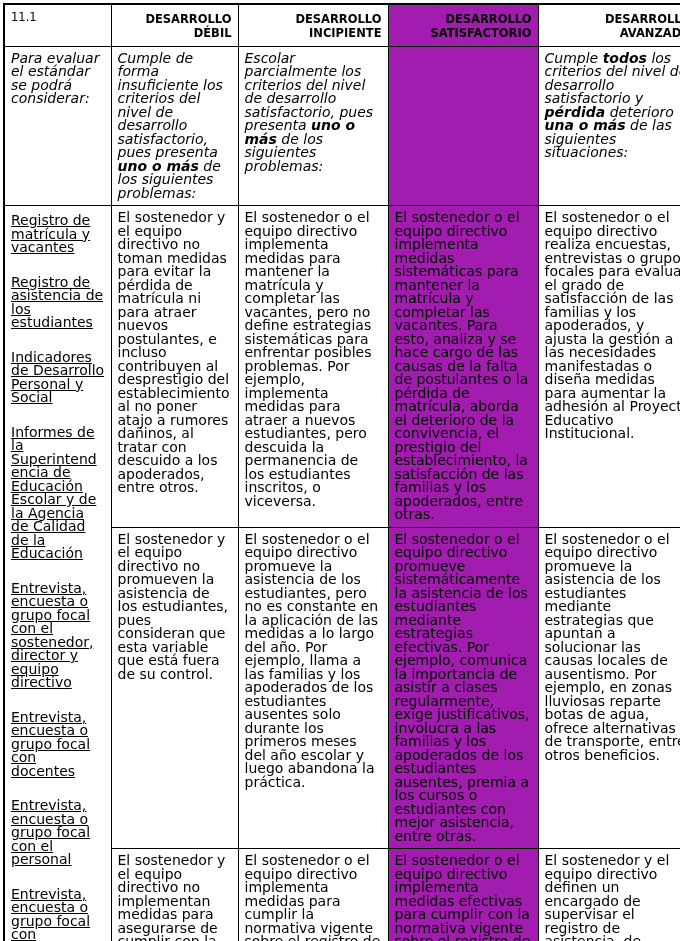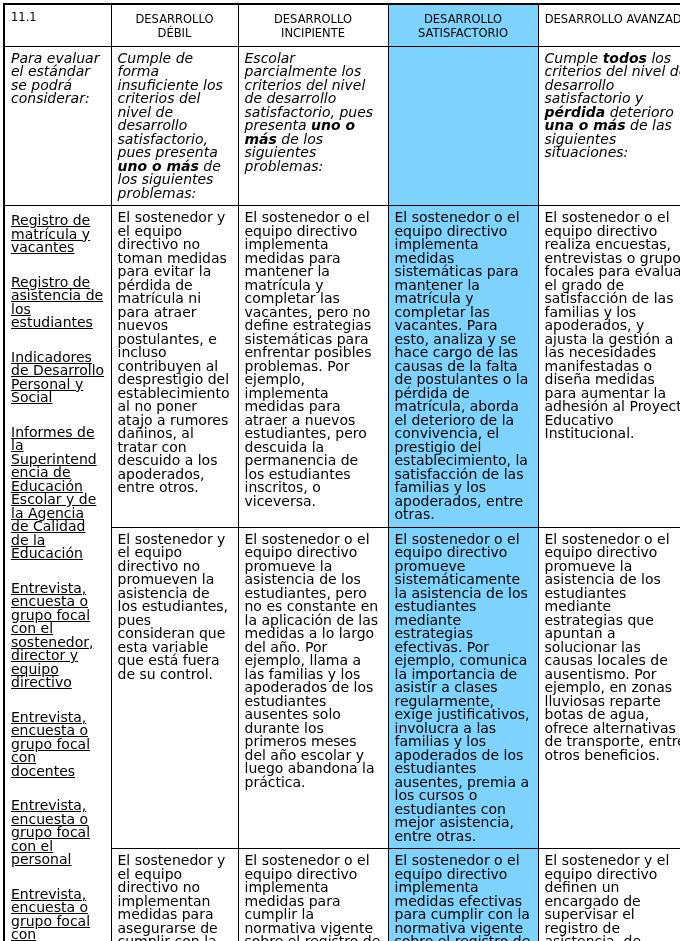--- a/index.html
+++ b/index.html
@@ -30,27 +30,27 @@
     overflow: hidden;
     word-wrap: break-word;
   }
   col.c1 { width: 107px; }
   col.c2 { width: 127px; }
   col.c3 { width: 150px; }
   col.c4 { width: 150px; }
   col.c5 { width: 160px; }
 
   tr.header-row td { height: 42px; font-size: 11.5px; }
-  td.level-header { text-align: center; padding-top: 8px; }
+  td.level-header { text-align: right; padding-top: 8px; font-weight: bold; }
   td.code-cell { text-align: left; padding-top: 6px; }
 
   tr.intro-row td { height: 98px; }
   .italic { font-style: italic; }
 
-  td.shade { background: #7dd3fc; }
+  td.shade { background: #a21caf; }
 
   tr.body-r1 td { height: 250px; }
   tr.body-r2 td { height: 250px; }
   tr.body-r3 td { height: 288px; }
 
   td.sources-cell { padding-top: 8px; }
   .src { margin-bottom: 21px; text-decoration: underline; }
   .src:last-child { margin-bottom: 13px; }
 </style>
 </head>

